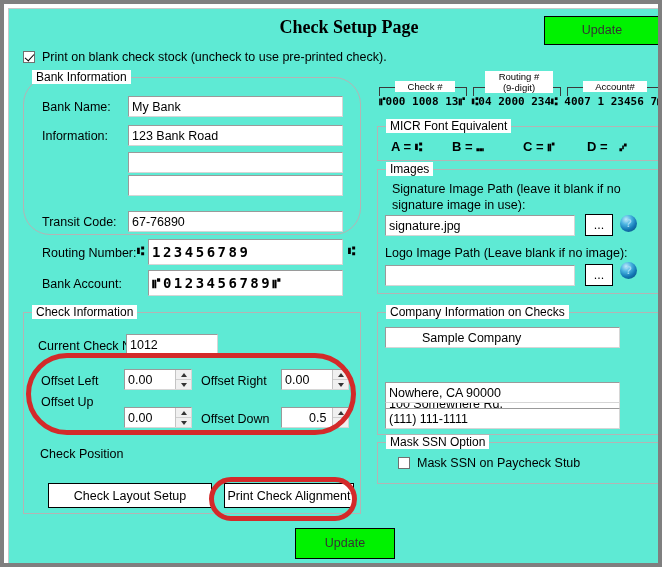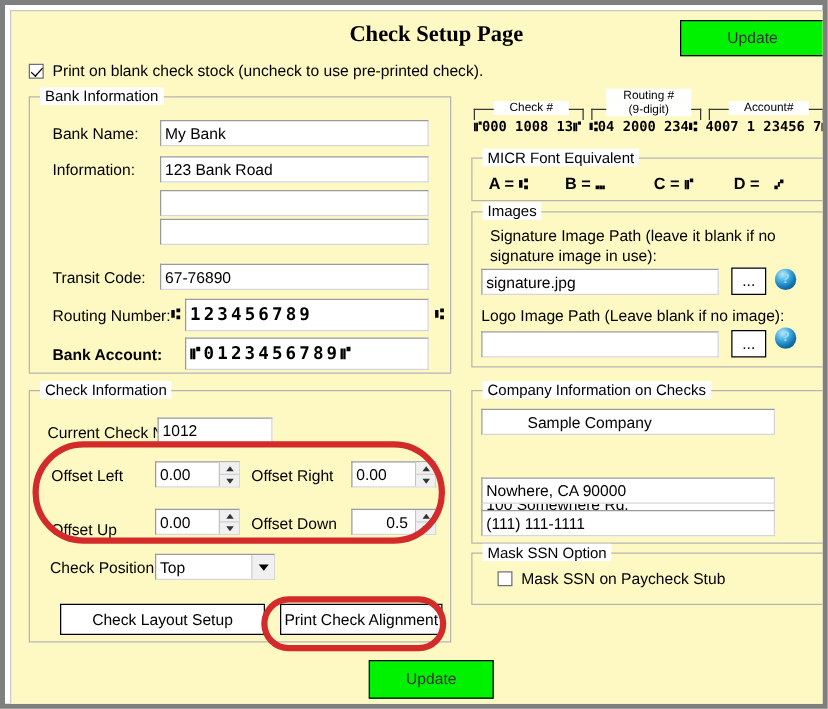--- a/index.html
+++ b/index.html
@@ -16,21 +16,21 @@
     height: 567px;
     background: #ffffff;
     border: 4px solid #7f7f7f;
     box-sizing: border-box;
     overflow: hidden;
   }
   .inner {
     position: absolute;
     left: 4px; top: 4px;
     width: 654px; height: 559px;
-    background: #fef9c3;
+    background: #5eead4;
     border: 1px solid #c8c8c8;
     box-sizing: border-box;
   }
   .abs { position: absolute; }
 
   
   #page-title {
     left: 195px; top: 8px;
     width: 290px;
     text-align: center;
@@ -91,21 +91,21 @@
   }
   .group > .legend {
     position: absolute;
     top: -8px; left: 8px;
     background: #ffffff;
     padding: 0 4px;
     font-size: 12px;
     color: #000;
     white-space: nowrap;
   }
-  #grp-bank      { left: 14px;  top: 68px;  width: 338px; height: 222px; }
+  #grp-bank      { left: 14px;  top: 68px;  width: 338px; height: 158px; border-radius: 27px; }
   #grp-checkinfo { left: 14px;  top: 303px; width: 338px; height: 202px; }
   #grp-micr      { left: 368px; top: 117px; width: 284px; height: 35px; }
   #grp-images    { left: 368px; top: 160px; width: 284px; height: 125px; }
   #grp-company   { left: 368px; top: 303px; width: 284px; height: 123px; text-decoration: underline; }
   #grp-ssn       { left: 368px; top: 433px; width: 284px; height: 42px; }
 
   
   .tin {
     border: 1px solid #9a9a9a;
     border-right-color: #d6d6d6;
@@ -351,21 +351,21 @@
     <div class="abs tin" style="left:104px; top:97px; width:215px; height:21px;"></div>
 
     <span class="abs lbl" style="left:18px; top:137px;">Transit Code:</span>
     <div class="abs tin" style="left:104px; top:133px; width:215px; height:21px;">67-76890</div>
 
     <span class="abs lbl" style="left:18px; top:168px;">Routing Number:</span>
     <span class="abs micr-side" style="left:113px; top:166px;">⑆</span>
     <div class="abs tin micr-in" style="left:124px; top:161px; width:195px; height:26px;">123456789</div>
     <span class="abs micr-side" style="left:324px; top:166px;">⑆</span>
 
-    <span class="abs lbl" style="left:18px; top:199px;font-weight:bold;">Bank Account:</span>
+    <span class="abs lbl" style="left:18px; top:199px;">Bank Account:</span>
     <div class="abs tin micr-in" style="left:124px; top:192px; width:195px; height:26px;">⑈0123456789⑈</div>
   </div>
 
   <div class="abs" style="left:368px; top:62px; width:284px; height:40px;">
 
     <div class="bracket" style="left:2px; top:16px; width:88px;"></div>
     <div class="bracket-lbl" style="left:18px; top:10px; width:56px;">Check #</div>
 
     <div class="bracket" style="left:96px; top:16px; width:88px;"></div>
     <div class="bracket-lbl" style="left:108px; top:0px; width:64px;">Routing #</div>
@@ -424,43 +424,39 @@
 
     <span class="abs lbl" style="left:177px; top:61px;">Offset Right</span>
     <div class="spin" style="left:257px; top:56px;">
       <span class="sv">0.00</span>
       <span class="sbtns">
         <span class="sb up"></span>
         <span class="sb down"></span>
       </span>
     </div>
 
-    <span class="abs lbl" style="left:17px; top:104px;">Offset Up</span>
+    <span class="abs lbl" style="left:17px; top:82px;">Offset Up</span>
     <div class="spin" style="left:100px; top:94px;">
       <span class="sv">0.00</span>
       <span class="sbtns">
         <span class="sb up"></span>
         <span class="sb down"></span>
       </span>
     </div>
 
     <span class="abs lbl" style="left:177px; top:99px;">Offset Down</span>
     <div class="spin" style="left:257px; top:94px;padding-left:24px;">
       <span class="sv">0.5</span>
       <span class="sbtns">
         <span class="sb up"></span>
         <span class="sb down"></span>
       </span>
     </div>
 
     <span class="abs lbl" style="left:16px; top:134px;">Check Position</span>
-    <div class="combo" style="left:100px; top:130px; width:96px;">
-      <span class="cv">Top</span>
-      <span class="carrow"></span>
-    </div>
 
     <div class="abs btn" style="left:24px; top:170px; width:164px; height:25px;">Check Layout Setup</div>
     <div class="abs btn" style="left:200px; top:170px; width:130px; height:25px;">Print Check Alignment</div>
   </div>
 
   <div class="abs group" id="grp-company">
     <span class="legend">Company Information on Checks</span>
     <div class="abs tin" style="left:7px; top:14px; width:235px; height:21px;padding-left:36px;">Sample Company</div>
     <div class="abs tin" style="left:7px; top:42px; width:235px; height:21px;margin-top:38px;">100 Somewhere Rd.</div>
     <div class="abs tin" style="left:7px; top:69px; width:235px; height:21px;">Nowhere, CA 90000</div>

